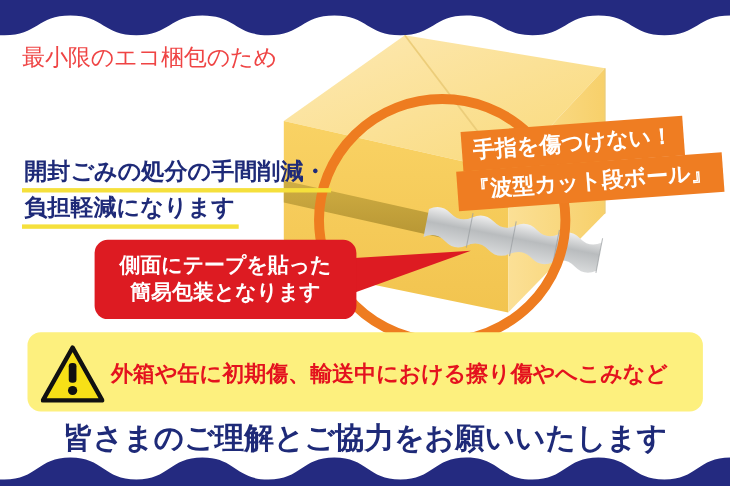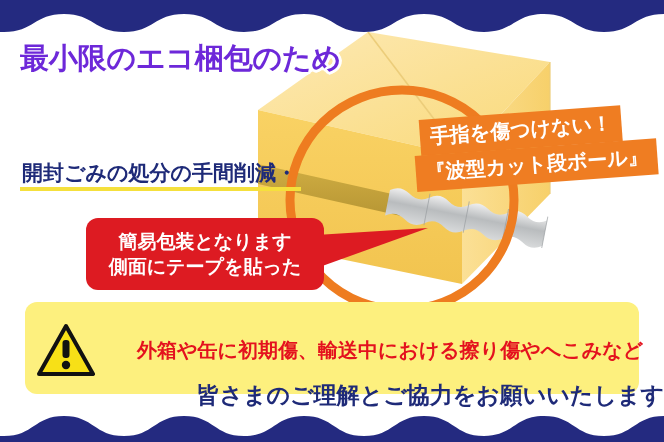--- a/index.html
+++ b/index.html
@@ -38,37 +38,37 @@
     height: 330px;
     z-index: 5;
   }
 
   
   #headline {
     position: absolute;
     left: 20px;
     top: 38px;
     z-index: 20;
-    color: #6d28d9;
-    font-size: 29px;
-    font-weight: bold;
+    color: #ef4444;
+    font-size: 21px;
+    font-weight: normal;
     line-height: 1.42;
     letter-spacing: -0.2px;
     white-space: nowrap;
     text-shadow:
       2px 0 0 #fff, -2px 0 0 #fff, 0 2px 0 #fff, 0 -2px 0 #fff,
       2px 2px 0 #fff, -2px 2px 0 #fff, 2px -2px 0 #fff, -2px -2px 0 #fff,
       3px 0 0 #fff, -3px 0 0 #fff, 0 3px 0 #fff, 0 -3px 0 #fff;
   }
   #headline div { margin: 0; }
 
   #subcopy {
     position: absolute;
     left: 22px;
-    top: 158px;
+    top: 142px;
     z-index: 20;
     color: #1e2a78;
     font-size: 21px;
     font-weight: bold;
     line-height: 1.45;
     white-space: nowrap;
   }
   .hl-line {
     position: relative;
     display: inline-block;
@@ -140,29 +140,28 @@
     top: 156px;
     transform: rotate(-4.2deg);
   }
 
   
   #warning-box {
     position: absolute;
     left: 25px;
     top: 302px;
     width: 614px;
-    height: 92px;
+    height: 72px;
     background: #fdf07e;
     border-radius: 12px;
     z-index: 30;
     display: flex;
     align-items: center;
     box-sizing: border-box;
     padding: 4px 10px 0 12px;
-    gap: 36px;
   }
   #warning-icon {
     flex: 0 0 auto;
     width: 58px;
     height: 54px;
     margin-right: 6px;
   }
   #warning-text {
     color: #e4121e;
     font-size: 20px;
@@ -171,24 +170,24 @@
     white-space: nowrap;
   }
   #warning-text .row { display: block; }
 
   
   #footer-line {
     position: absolute;
     left: 0;
     top: 380px;
     width: 664px;
-    text-align: right;
+    text-align: center;
     z-index: 31;
     color: #1e2a78;
-    font-size: 23px;
+    font-size: 27px;
     font-weight: bold;
     white-space: nowrap;
   }
 </style>
 </head>
 <body>
 
 <div id="banner">
 
   <svg id="box-illustration" viewBox="0 0 414 330">
@@ -246,29 +245,30 @@
 
     <ellipse cx="152" cy="186" rx="112" ry="110" fill="none" stroke="#ee7c20" stroke-width="9"></ellipse>
   </svg>
 
   <div id="headline">
     <div>最小限のエコ梱包のため</div>
   </div>
 
   <div id="subcopy">
     <span class="row"><span class="hl-line">開封ごみの処分の手間削減・</span></span>
+    <span class="row"><span class="hl-line">負担軽減になります</span></span>
   </div>
 
   <svg id="red-arrow" viewBox="0 0 128 72">
     <polygon points="0,18 128,10 0,56" fill="#dd1b22"></polygon>
   </svg>
 
   <div id="red-callout">
+    <span>側面にテープを貼った</span>
     <span>簡易包装となります</span>
-    <span>側面にテープを貼った</span>
   </div>
 
   <div class="orange-banner" id="orange-banner-1">手指を傷つけない！</div>
   <div class="orange-banner" id="orange-banner-2">『波型カット段ボール』</div>
 
   <div id="warning-box">
     <svg id="warning-icon" viewBox="0 0 58 54">
       <polygon points="29,3 56,51 2,51" fill="#f7e017" stroke="#111111" stroke-width="4" stroke-linejoin="round"></polygon>
       <rect x="25.5" y="17" width="7" height="18" rx="3" fill="#111111"></rect>
       <circle cx="29" cy="42" r="4.2" fill="#111111"></circle>

